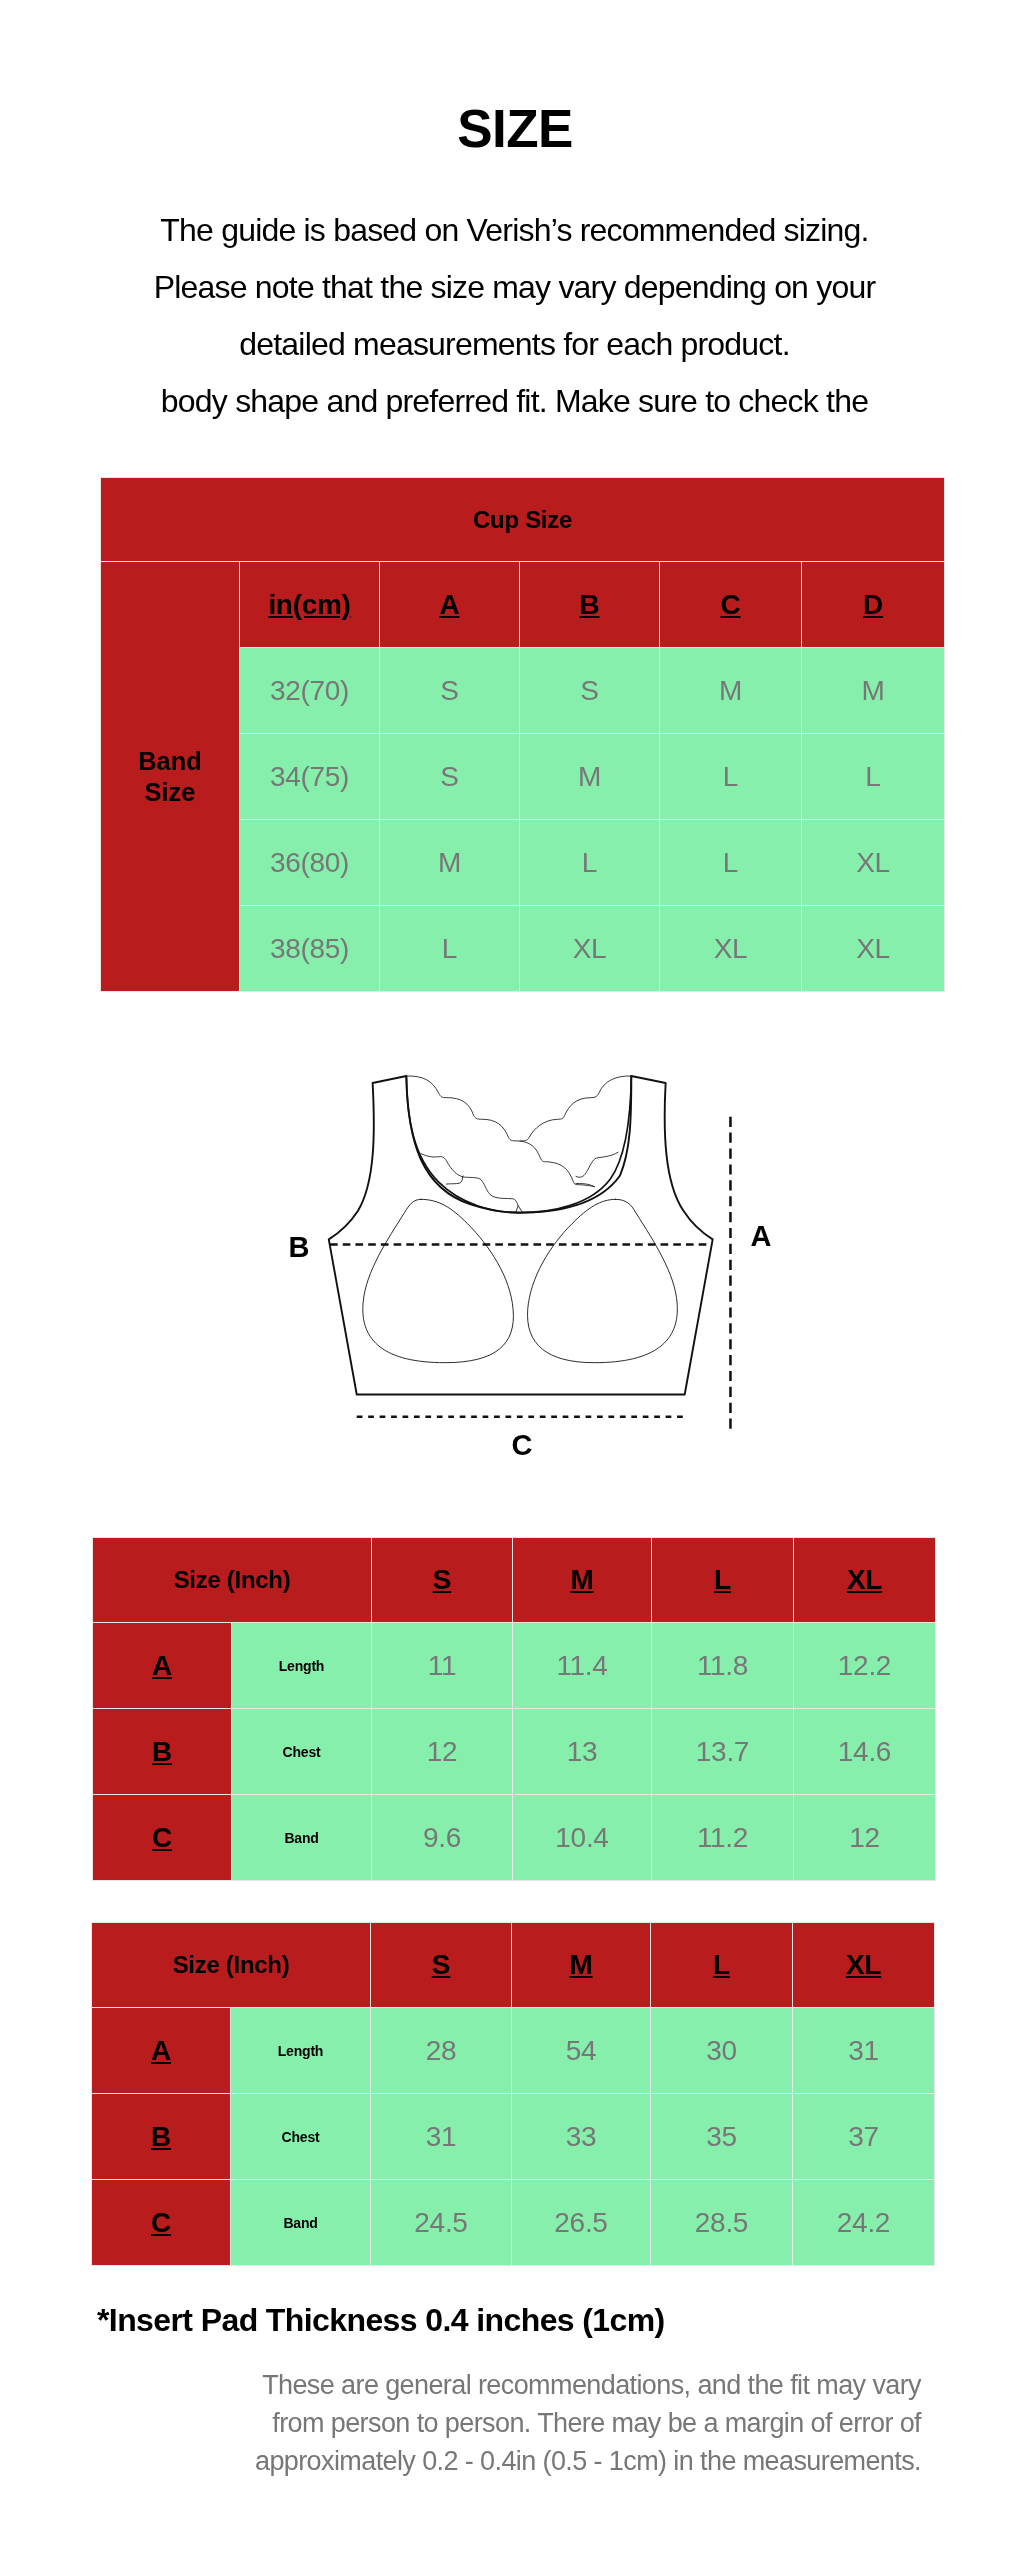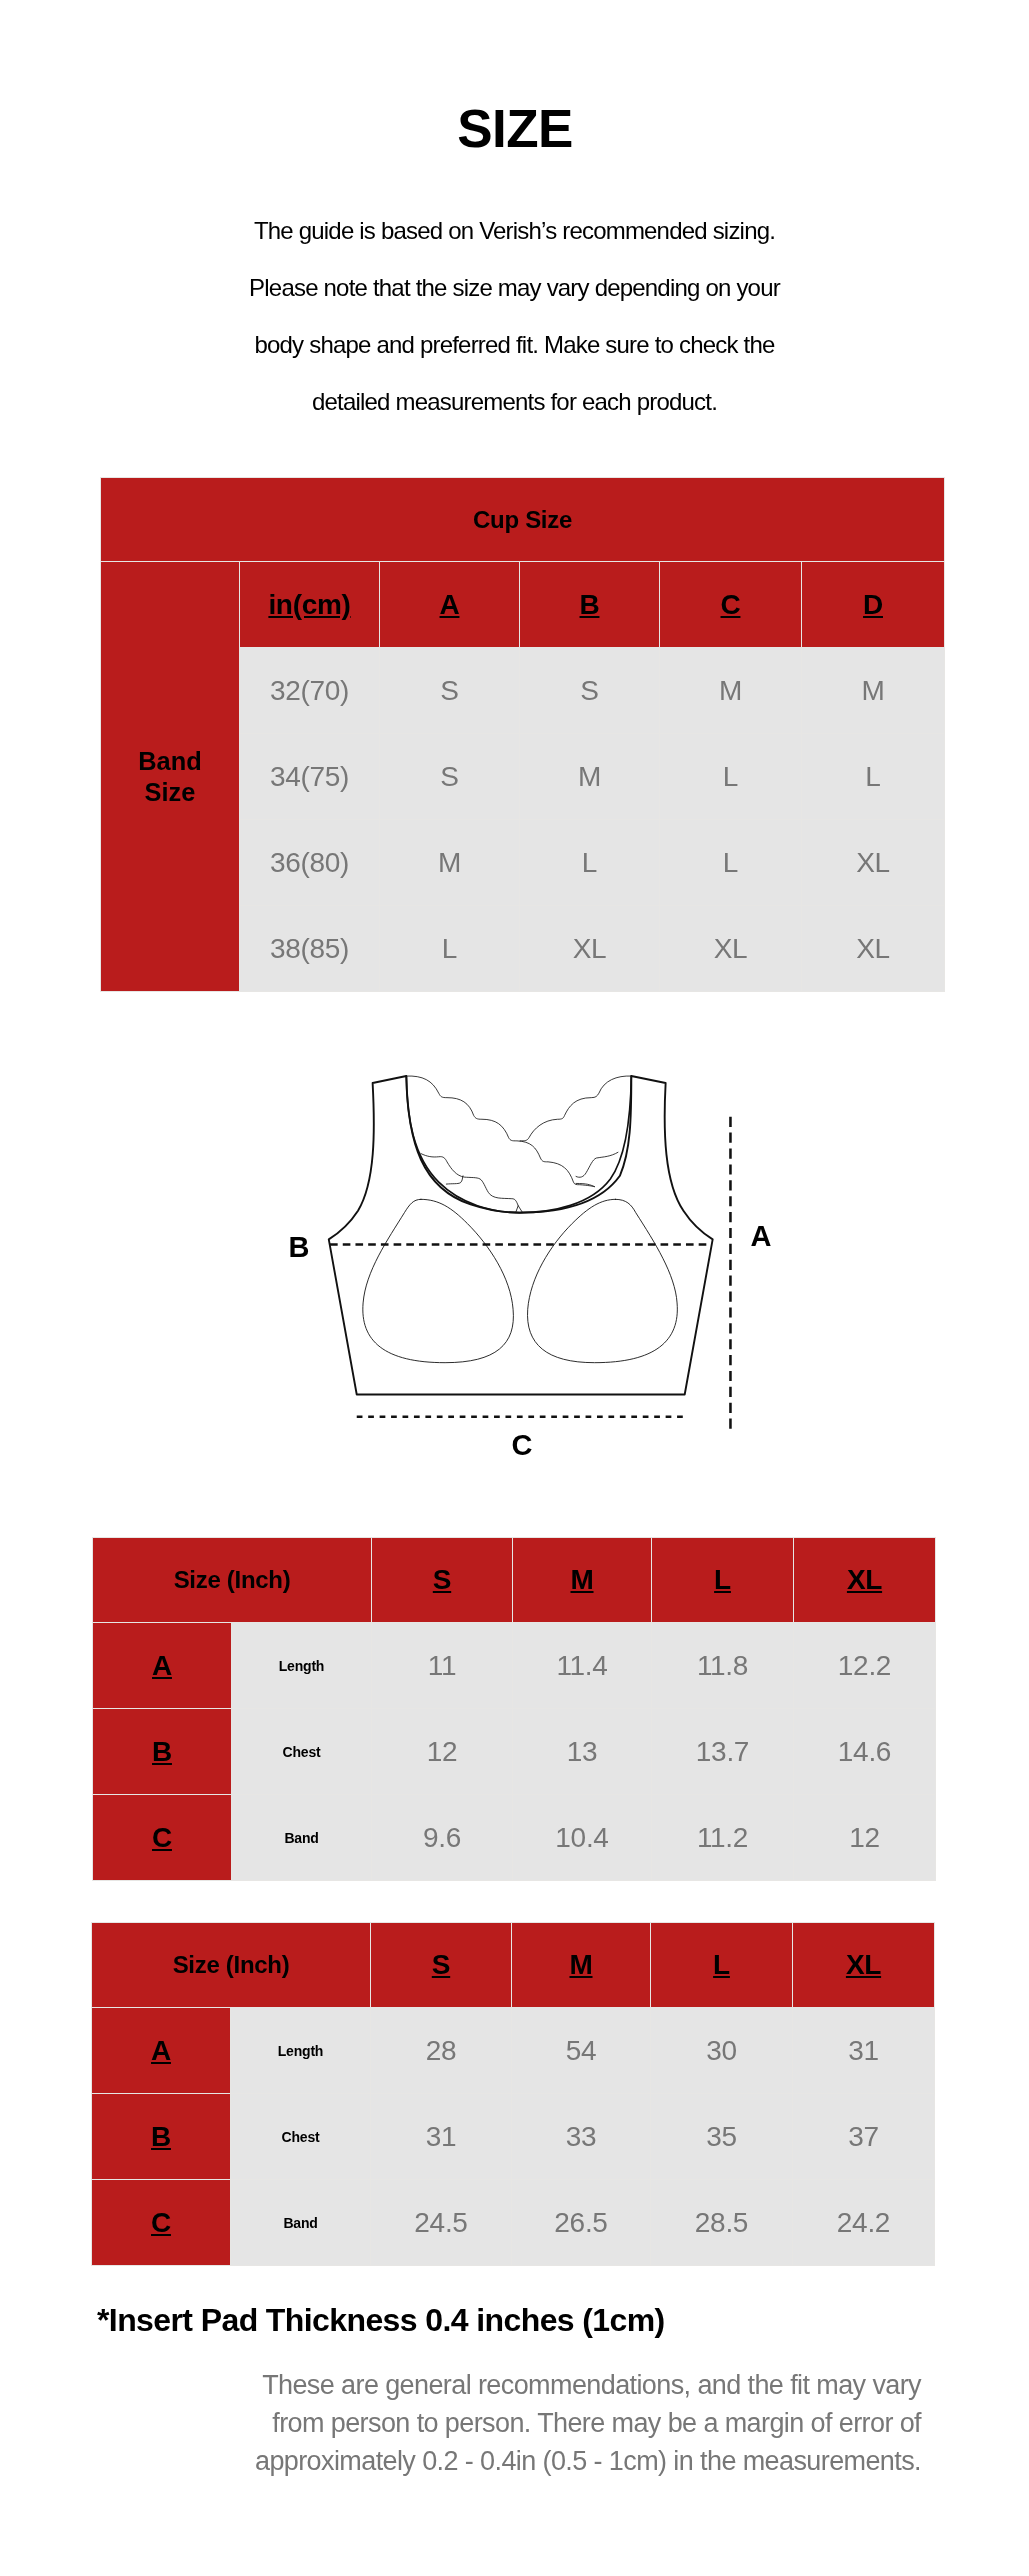--- a/index.html
+++ b/index.html
@@ -5,33 +5,33 @@
   * { box-sizing: border-box; margin: 0; padding: 0; }
   html, body { width: 1030px; height: 2576px; background: #ffffff; overflow: hidden; }
   body { position: relative; font-family: "Liberation Sans", "DejaVu Sans", sans-serif; color: #000; }
 
   .title {
     position: absolute; left: 0; top: 97px; width: 1030px;
     text-align: center; font-size: 53px; font-weight: 700; letter-spacing: -0.6px; line-height: 64px;
   }
   .intro {
     position: absolute; left: 76px; top: 202px; width: 877px;
-    text-align: center; font-size: 24px; line-height: 57px; letter-spacing: -0.8px; color: #000;
+    text-align: center; font-size: 32px; line-height: 57px; letter-spacing: -0.8px; color: #000;
   }
   .intro span { display: block; white-space: nowrap; }
 
   table.grid {
     position: absolute; border-collapse: collapse; table-layout: fixed;
   }
   table.grid td {
     border: 1.3px solid #e7e6e4; text-align: center; vertical-align: middle;
     padding: 0; overflow: hidden; white-space: nowrap;
   }
   .bg { background: #b91c1c; }
-  .wh { background: #e5e5e5; }
+  .wh { background: #86efac; }
   .hd { font-size: 28px; font-weight: 700; color: #000; letter-spacing: -0.3px; text-decoration: underline; }
   .hd-sm { font-size: 24px; font-weight: 700; color: #000; letter-spacing: -0.3px; }
   .val { font-size: 28px; color: #777777; letter-spacing: -0.3px; }
   .lbl { font-size: 14px; font-weight: 700; color: #000; letter-spacing: -0.2px; }
   .band-lbl { font-size: 25.4px; font-weight: 700; line-height: 31px; white-space: normal !important; }
   .band-lbl span { display: block; }
 
   #t1 { left: 100px; top: 477px; width: 843px; }
   #t2 { left: 92px; top: 1537px; width: 844px; }
   #t3 { left: 91px; top: 1922px; width: 844px; }
@@ -52,22 +52,22 @@
   .footnote span { display: block; white-space: nowrap; text-align: right; }
 </style>
 </head>
 <body>
 
 <h1 class="title">SIZE</h1>
 
 <p class="intro">
   <span>The guide is based on Verish’s recommended sizing.</span>
   <span>Please note that the size may vary depending on your</span>
+  <span>detailed measurements for each product.</span>
   <span>body shape and preferred fit. Make sure to check the</span>
-  <span>detailed measurements for each product.</span>
 </p>
 
 <table class="grid" id="t1">
   <colgroup>
     <col style="width:139px">
       <col style="width:140px">
       <col style="width:140px">
     <col style="width:140px">
       <col style="width:142px">
       <col style="width:143px">

